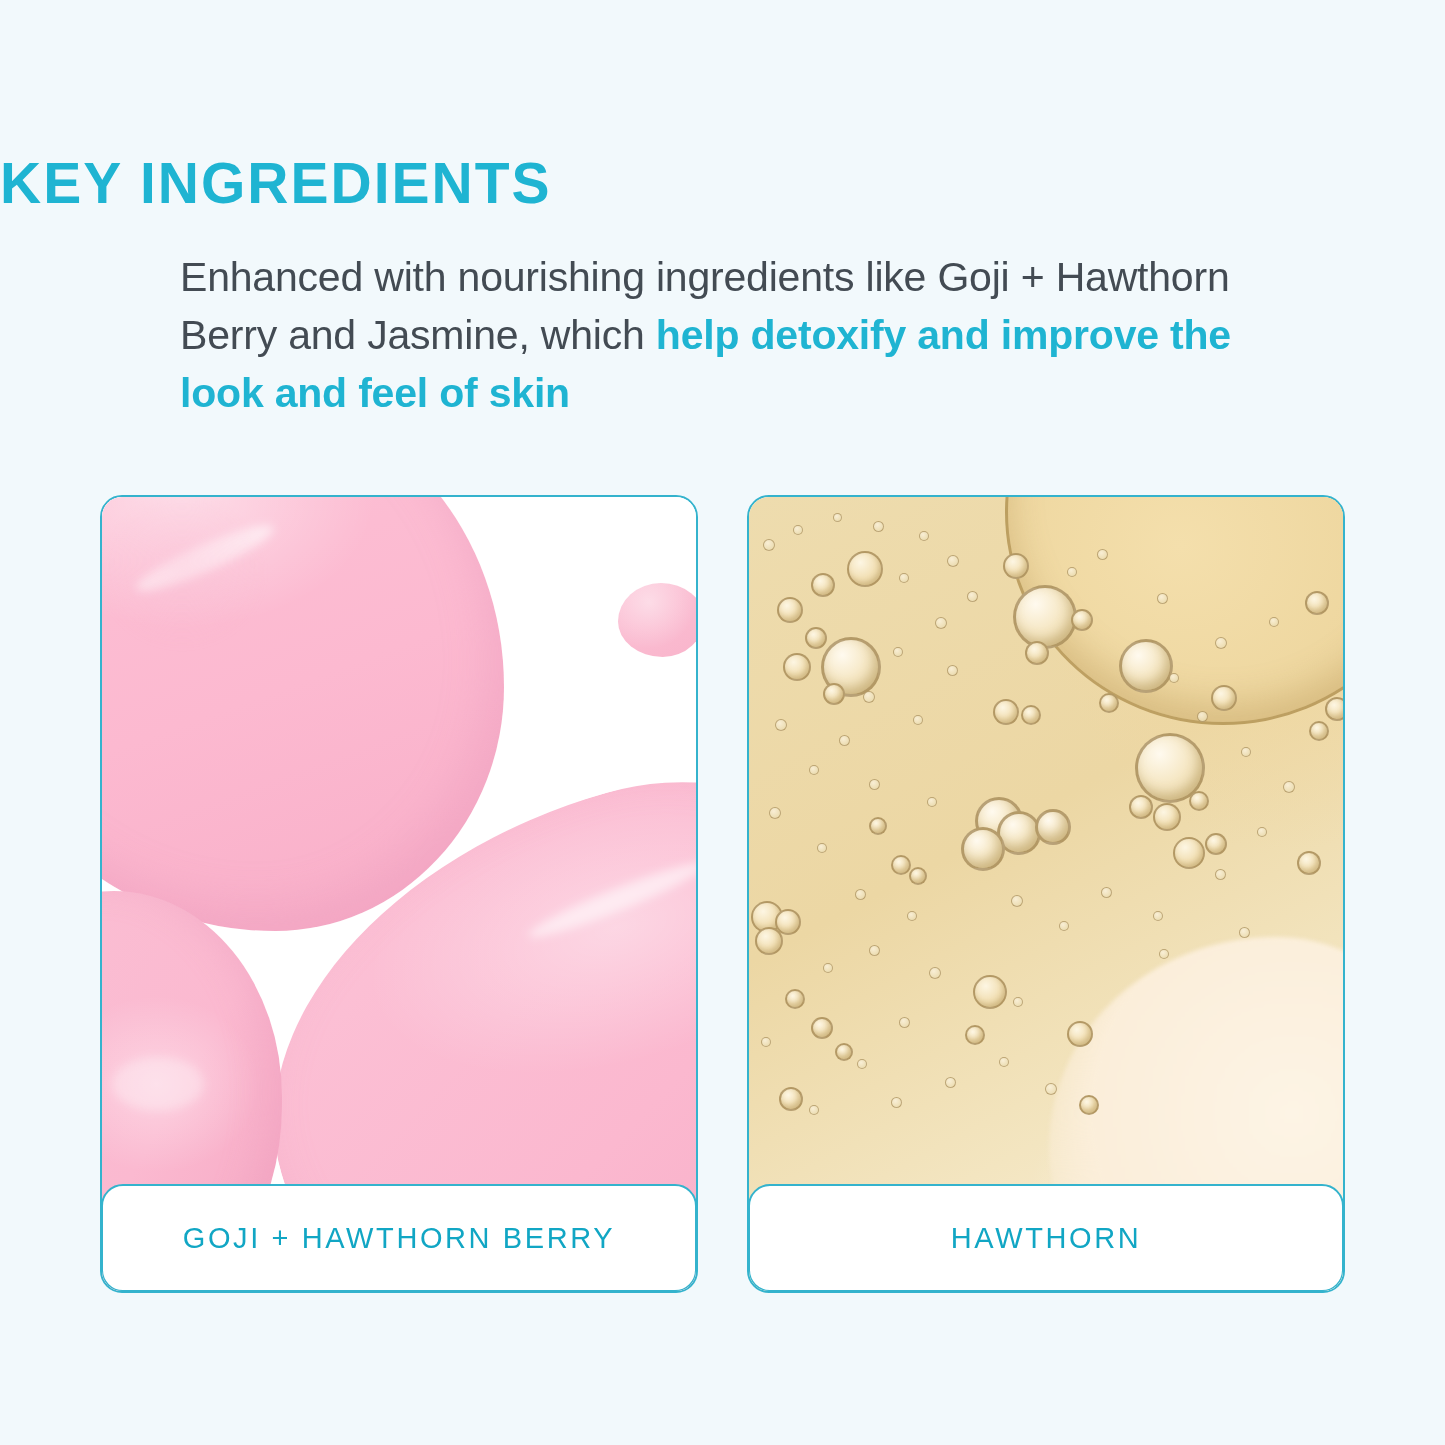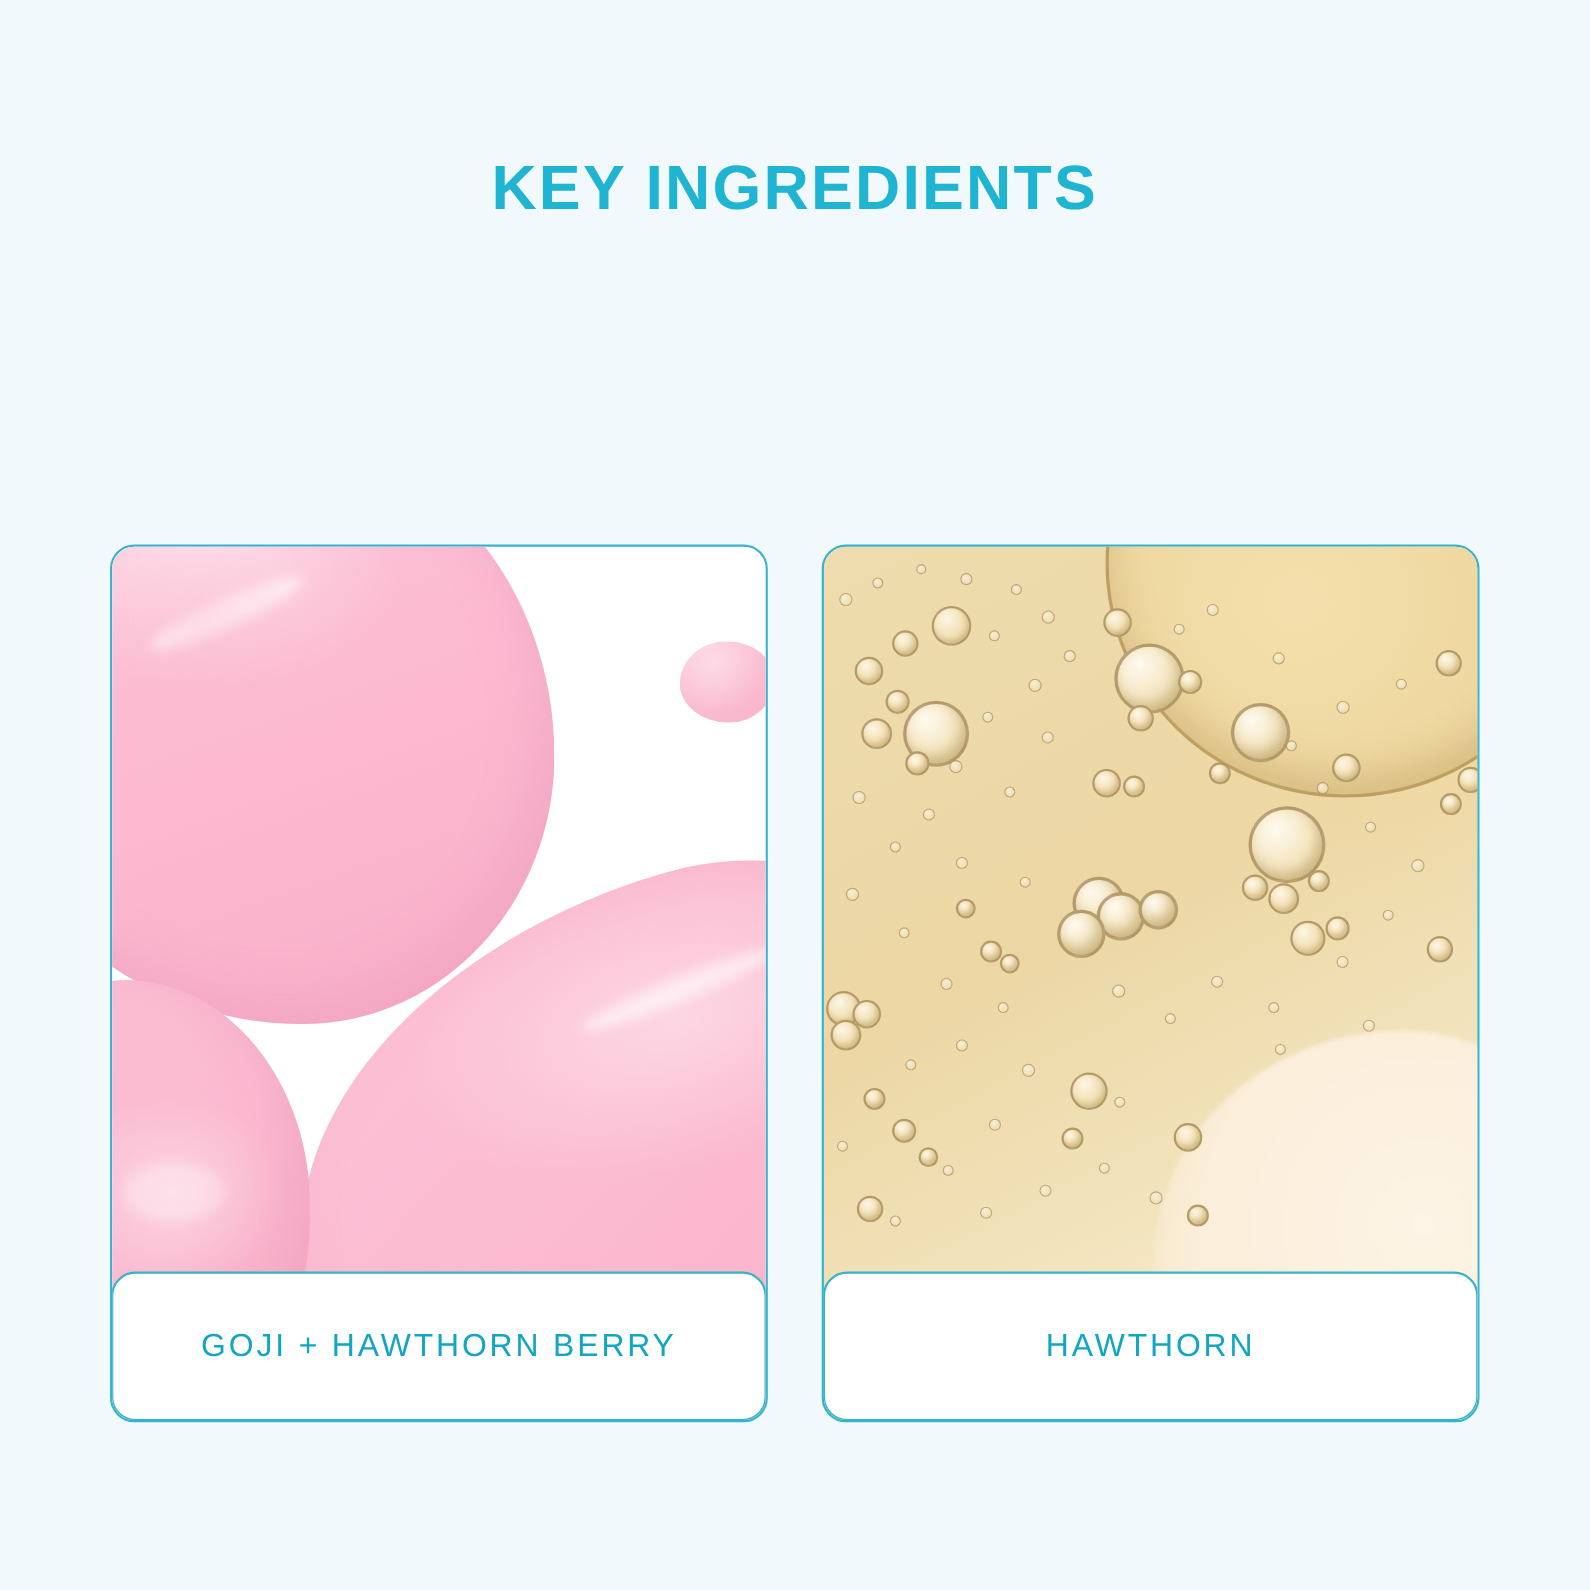--- a/index.html
+++ b/index.html
@@ -18,23 +18,23 @@
     position: relative;
     width: 1445px;
     height: 1445px;
     background: #f2f9fc;
   }
 
   
   .header {
     position: absolute;
     left: 0;
-    top: 0;
+    top: 12px;
     width: 1445px;
-    text-align: center;
+    text-align: left;
   }
 
   .page-title {
     margin: 0;
     padding-top: 143px;
     font-size: 57px;
     font-weight: 700;
     letter-spacing: 2.0px;
     color: #1fb4d2;
     line-height: 1;
@@ -233,21 +233,21 @@
     box-shadow: none;
     opacity: 0.85;
   }
 
   
   .card-label {
     position: absolute;
     left: -1px;
     bottom: -1px;
     width: calc(100% + 2px);
-    height: 136px;
+    height: 108px;
     background: #ffffff;
     border: 2px solid #34b3cd;
     border-radius: 22px;
     box-sizing: border-box;
     display: flex;
     align-items: center;
     justify-content: center;
   }
 
   .card-label-text {
@@ -259,20 +259,23 @@
   }
 </style>
 </head>
 <body>
 
 <div class="page">
 
   <div class="header">
     <h1 class="page-title">KEY INGREDIENTS</h1>
 
+    <p class="subtitle">
+      <span>Enhanced with nourishing ingredients like Goji + Hawthorn Berry and Jasmine, which </span><span class="hl">help detoxify and improve the look and feel of skin</span>
+    </p>
   </div>
 
   <div class="cards">
 
     <div class="card left">
       <div class="card-media">
         <div class="pink-stage">
           <div class="blob blob-a"></div>
           <div class="sheen" style="left:28px; top:48px; width:150px; height:26px; transform:rotate(-24deg);"></div>
           <div class="blob blob-b"></div>

